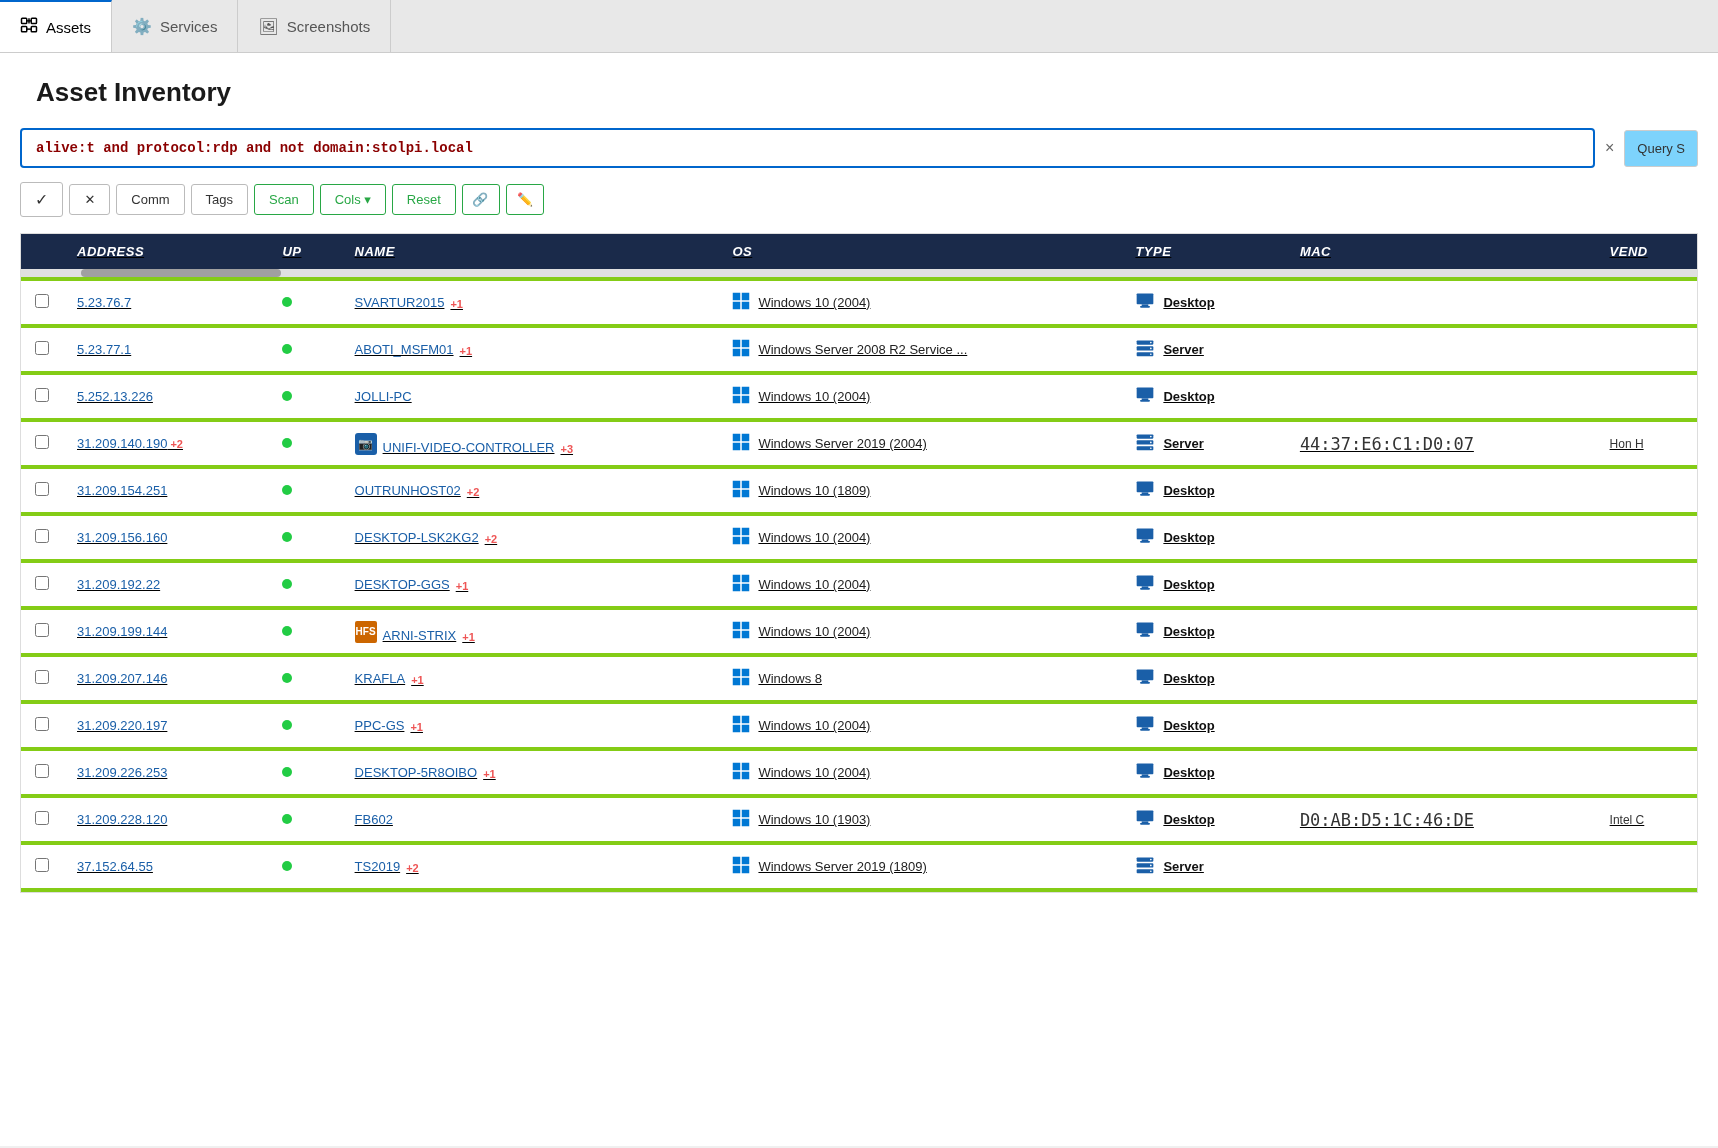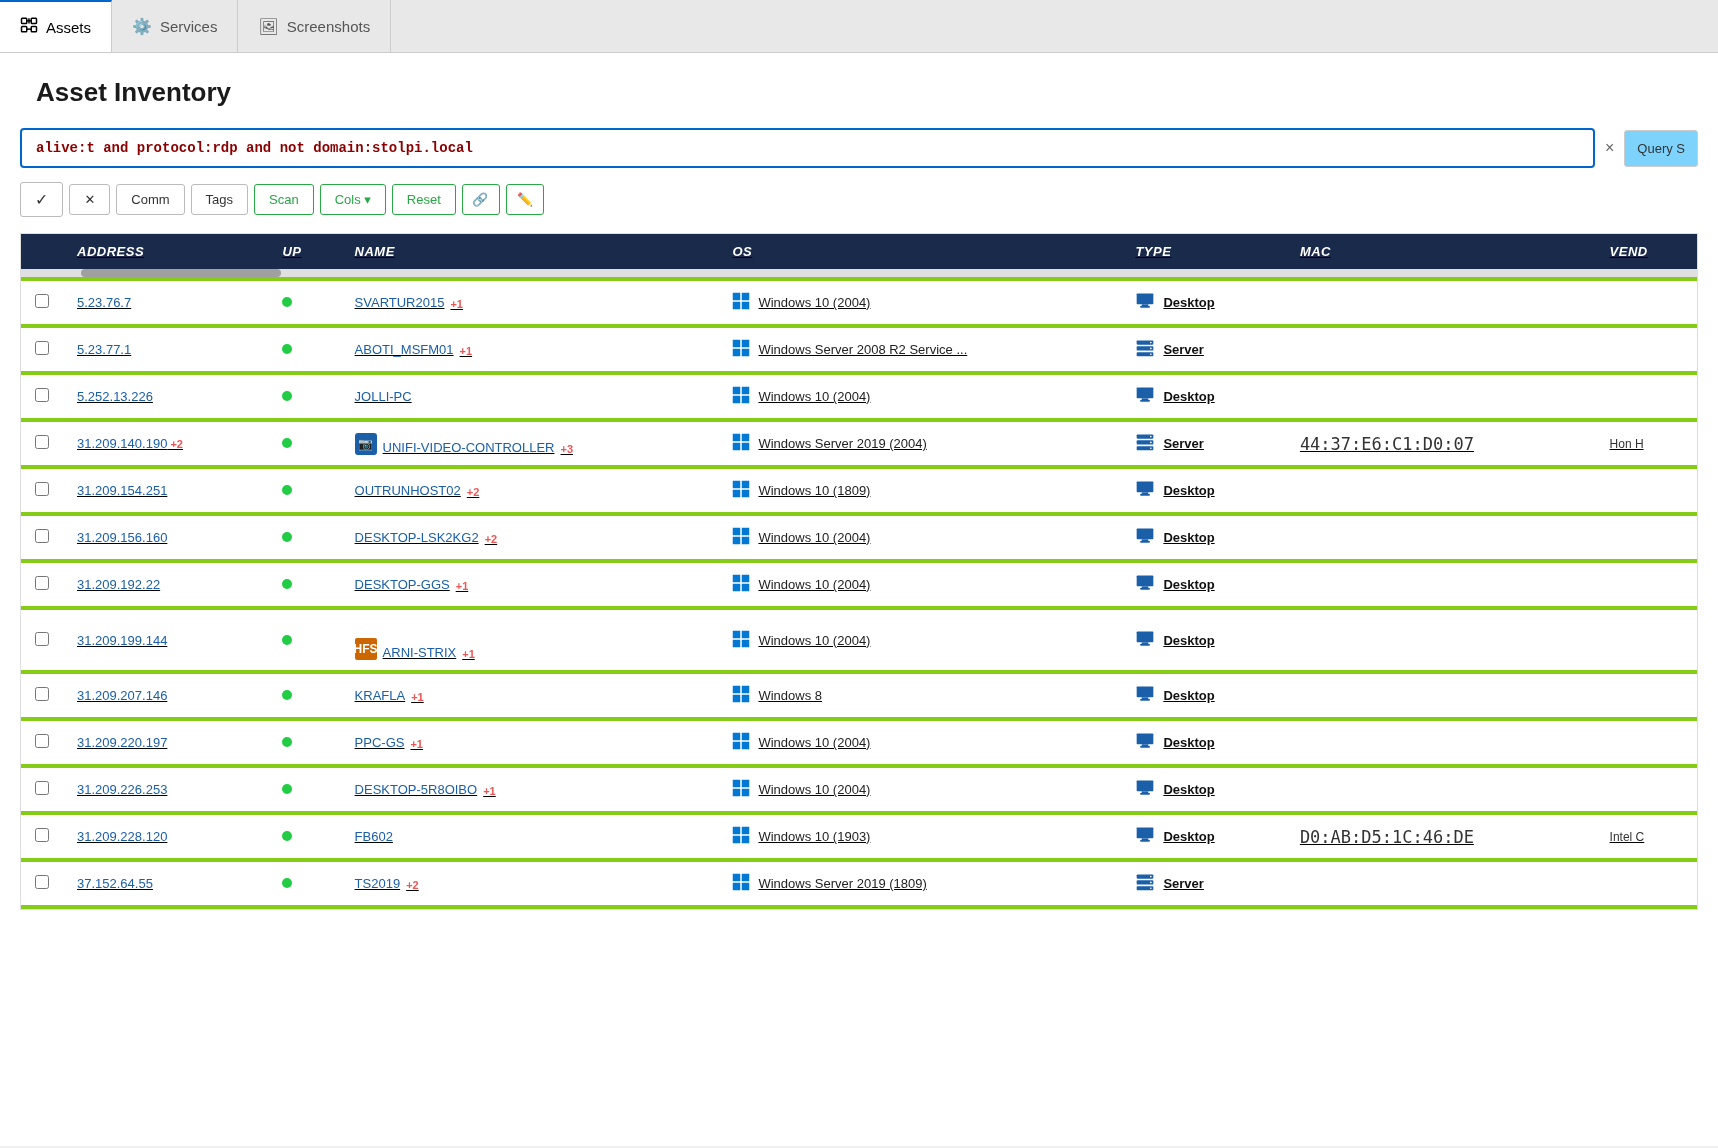--- a/index.html
+++ b/index.html
@@ -538,21 +538,21 @@
             </td>
             <td class="mac-cell"></td>
             <td class="vendor-cell"></td>
           </tr>
           <tr>
             <td class="checkbox-cell"><input type="checkbox" style=""></td>
             <td><a href="#" class="address-link">31.209.199.144</a></td>
             <td><span class="status-dot"></span></td>
             <td>
               <div class="name-cell">
-                <span><div style="width:22px;height:22px;background:#cc6600;border-radius:2px;display:inline-flex;align-items:center;justify-content:center;color:white;font-size:12px;font-weight:bold;margin-top:18px;">HFS</div></span>
+                <span><div style="width:22px;height:22px;background:#cc6600;border-radius:2px;display:inline-flex;align-items:center;justify-content:center;color:white;font-size:10px;font-weight:bold;">HFS</div></span>
                 <a href="#" class="name-link">ARNI-STRIX</a>
                 <span class="badge">+1</span>
               </div>
             </td>
             <td>
               <div class="os-cell">
                 <span><svg class="win-icon" viewBox="0 0 24 24" xmlns="http://www.w3.org/2000/svg">
     <rect x="1" y="1" width="10" height="10" fill="#0078d4"></rect>
     <rect x="13" y="1" width="10" height="10" fill="#0078d4"></rect>
     <rect x="1" y="13" width="10" height="10" fill="#0078d4"></rect>

